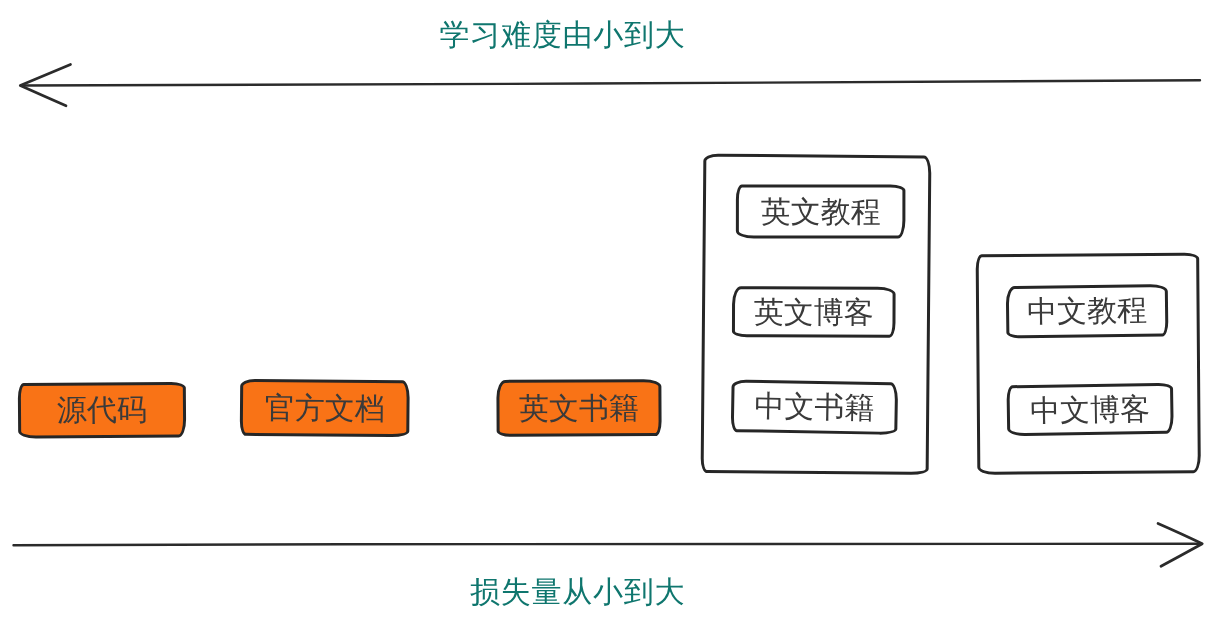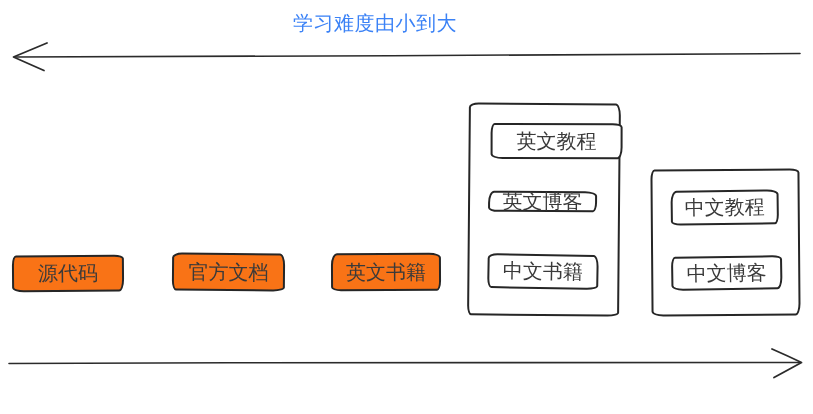--- a/index.html
+++ b/index.html
@@ -9,21 +9,21 @@
   .canvas {
     position: relative;
     width: 813px;
     height: 414px;
     background: #ffffff;
     overflow: hidden;
   }
 
   .axis-label {
     position: absolute;
-    color: #3b82f6;
+    color: #0f766e;
     font-size: 20px;
     text-align: center;
     letter-spacing: 0.5px;
     white-space: nowrap;
   }
   .axis-label.top    { left: 275px; top: 10px;  width: 200px; }
   .axis-label.bottom { left: 285px; top: 381px; width: 200px; }
 
   .arrow-layer {
     position: absolute;
@@ -77,29 +77,30 @@
       <path class="arrow-head" d="M47 43 Q 29 50.5 13.5 57 Q 28 63.5 44 70.5"></path>
     </g>
     <g>
       <path class="arrow-line" d="M9 363.5 C 280 362.5, 580 362, 800 362.5"></path>
       <path class="arrow-head" d="M772 349 Q 788 356 801.5 362.5 Q 787 370.5 774 377.5"></path>
     </g>
   </svg>
 
   <div class="node sk1" style="left:12px; top:255px; width:112px; height:37px;">源代码</div>
 
-  <div class="node sk2" style="left:172px; top:253px; width:113px; height:38px;">官方文档</div>
+  <div class="node sk2" style="left:160px; top:253px; width:113px; height:38px;">官方文档</div>
 
   <div class="node sk3" style="left:331px; top:253px; width:110px; height:38px;text-align:center;">英文书籍</div>
 
   <div class="group sk2" style="left:468px; top:103px; width:152px; height:213px;">
-    <div class="node sk1" style="left:20px; top:18px; width:132px; height:36px;">英文教程</div>
-    <div class="node sk3" style="left:18px; top:86px; width:109px; height:21px;">英文博客</div>
+    <div class="node sk1" style="left:20px; top:18px; width:113px; height:36px;">英文教程</div>
+    <div class="node sk3" style="left:18px; top:86px; width:109px; height:34px;">英文博客</div>
     <div class="node sk2" style="left:18px; top:149px; width:111px; height:35px;">中文书籍</div>
   </div>
 
   <div class="group sk1" style="left:651px; top:169px; width:149px; height:147px;">
     <div class="node sk3" style="left:18px; top:19px; width:108px; height:35px;">中文教程</div>
     <div class="node sk1" style="left:18px; top:85px; width:111px; height:34px;">中文博客</div>
   </div>
 
+  <div class="axis-label bottom">损失量从小到大</div>
 
 </div>
 
 </body></html>

